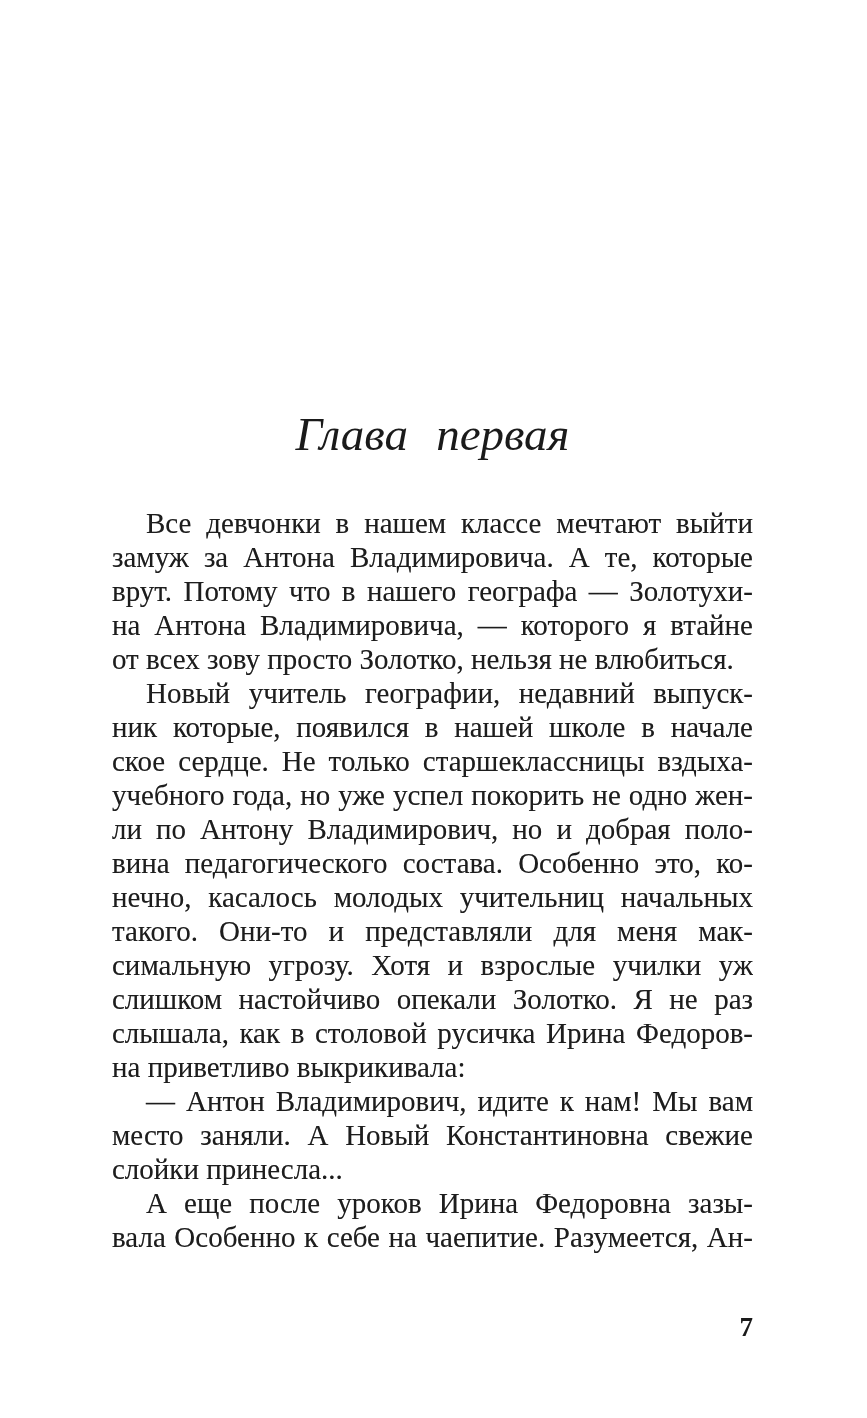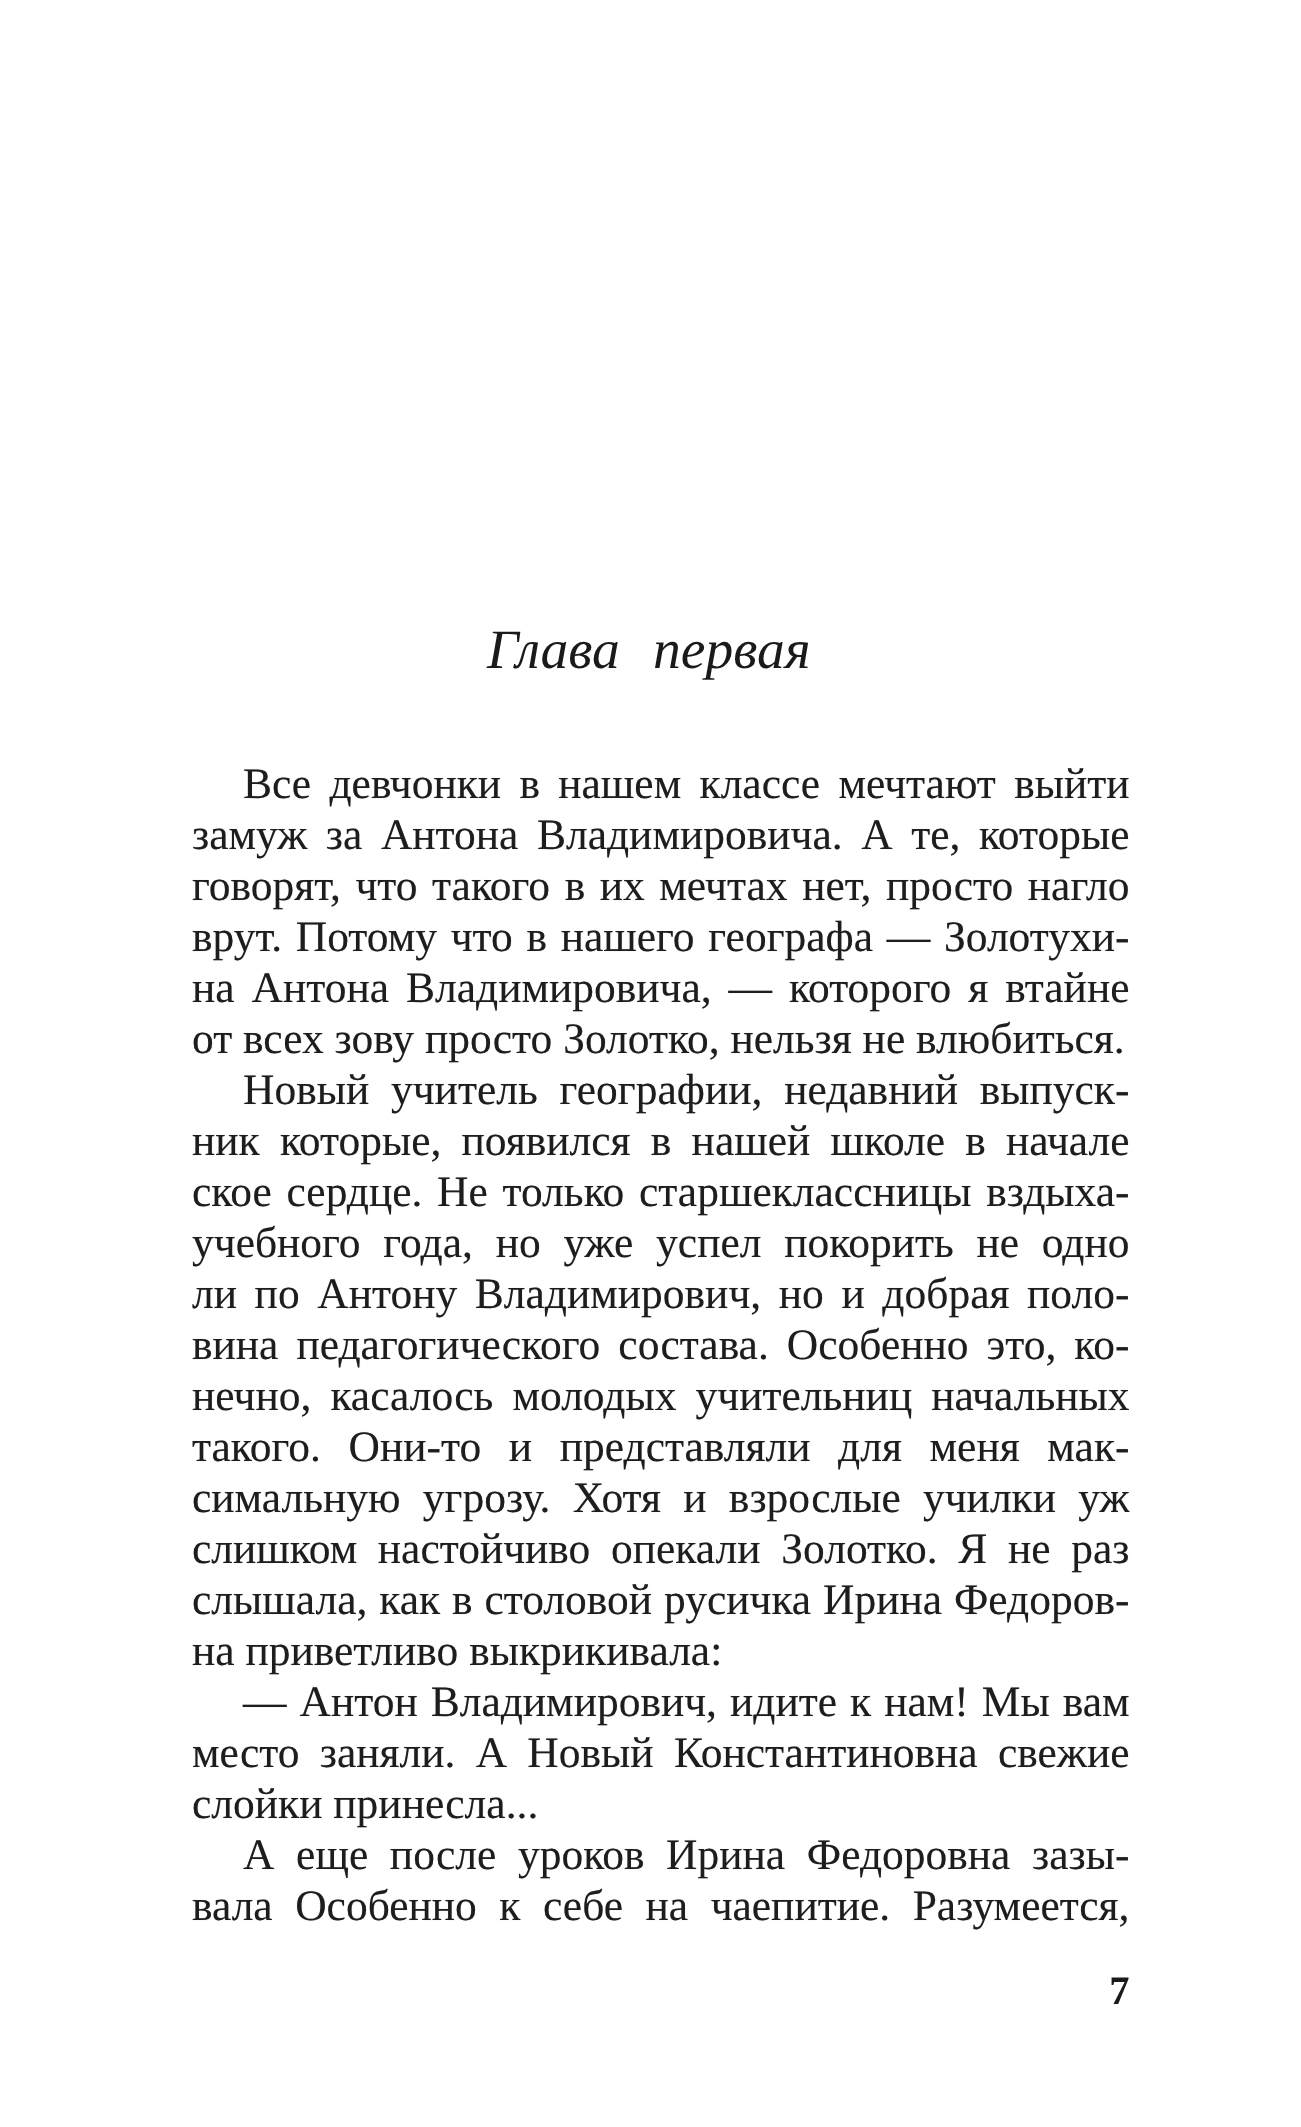--- a/index.html
+++ b/index.html
@@ -18,42 +18,41 @@
   .chapter-title {
     position: absolute;
     top: 408px;
     left: 112px;
     width: 641px;
     margin: 0;
     text-align: center;
     font-family: "Liberation Serif", "DejaVu Serif", serif;
     font-style: italic;
     font-weight: 400;
-    font-size: 37px;
+    font-size: 47px;
     line-height: 52px;
     word-spacing: 0.35em;
     color: #1a1a1a;
   }
   .body-text {
     position: absolute;
     top: 506px;
     left: 112px;
     width: 641px;
     font-size: 29px;
     line-height: 34px;
     color: #1d1d1d;
     text-shadow: 0 0 0.5px rgba(20,20,20,0.4);
   }
   .line {
     height: 34px;
     overflow: hidden;
     text-align: justify;
     text-align-last: justify;
     white-space: normal;
-    margin-left: 16px;
   }
   .line.indent {
     text-indent: 34px;
   }
   .line.pe {
     text-align: center;
     text-align-last: left;
   }
   .page-number {
     position: absolute;
@@ -69,21 +68,20 @@
 </head>
 <body>
 
 <div class="page">
 
   <h1 class="chapter-title">Глава первая</h1>
 
   <div class="body-text">
     <div class="line indent">Все девчонки в нашем классе мечтают выйти</div>
     <div class="line">замуж за Антона Владимировича. А те, которые</div>
-    <div class="line">говорят, что такого в их мечтах нет, просто нагло</div>
     <div class="line">врут. Потому что в нашего географа — Золотухи-</div>
     <div class="line">на Антона Владимировича, — которого я втайне</div>
     <div class="line pe">от всех зову просто Золотко, нельзя не влюбиться.</div>
     <div class="line indent">Новый учитель географии, недавний выпуск-</div>
     <div class="line">ник которые, появился в нашей школе в начале</div>
     <div class="line">ское сердце. Не только старшеклассницы вздыха-</div>
     <div class="line">учебного года, но уже успел покорить не одно жен-</div>
     <div class="line">ли по Антону Владимирович, но и добрая поло-</div>
     <div class="line">вина педагогического состава. Особенно это, ко-</div>
     <div class="line">нечно, касалось молодых учительниц начальных</div>

